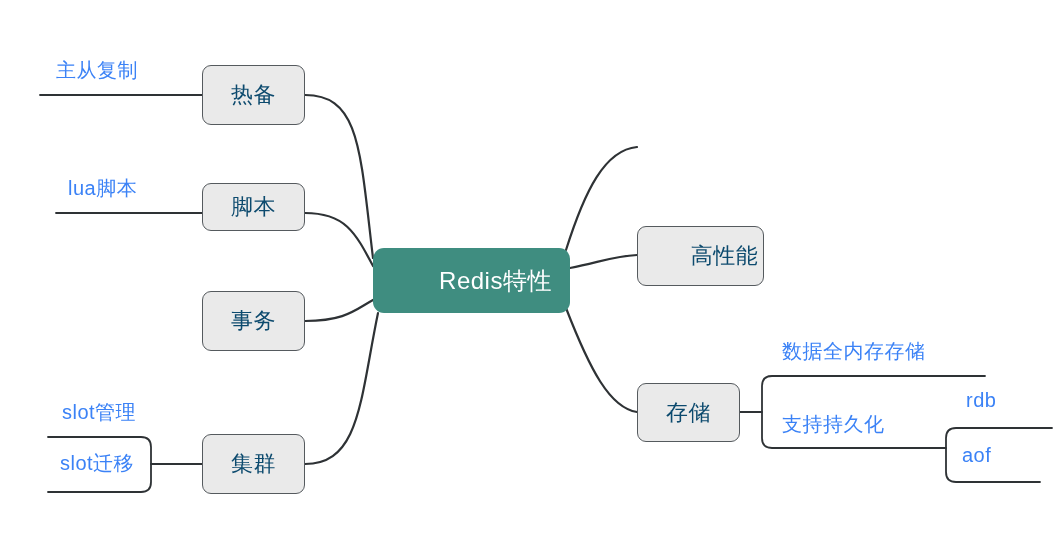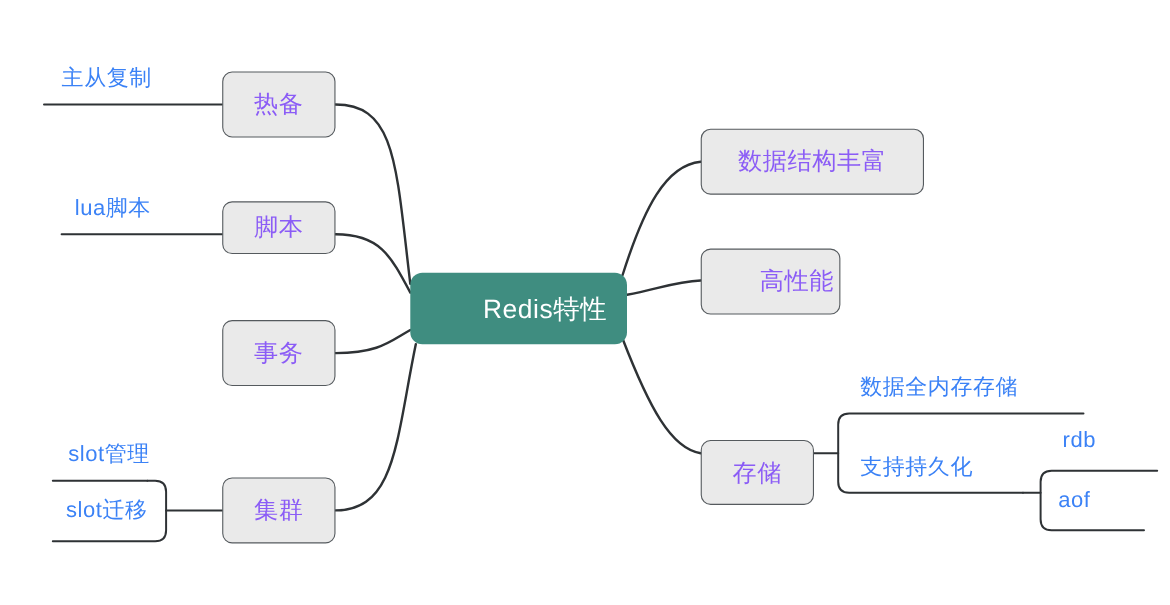--- a/index.html
+++ b/index.html
@@ -32,21 +32,21 @@
     align-items: center;
     justify-content: center;
     border-radius: 9px;
     font-size: 22px;
     letter-spacing: 0.5px;
     white-space: nowrap;
   }
   .node-box {
     background: #eaeaea;
     border: 1.6px solid #555a5e;
-    color: #8b5cf6;
+    color: #0c4a6e;
   }
   .node-root {
     background: #3f8d80;
     border: none;
     color: #ffffff;
     font-size: 24px;
     border-radius: 11px;
     padding-left: 48px;
   }
   .leaf-label {
@@ -103,25 +103,24 @@
   <div class="node node-box" style="left:202px; top:434px; width:103px; height:60px;">集群</div>
 
   <div class="leaf-label" style="left:56px; top:57px;">主从复制</div>
 
   <div class="leaf-label" style="left:68px; top:175px;">lua脚本</div>
 
   <div class="leaf-label" style="left:60px; top:450px;">slot迁移</div>
 
   <div class="leaf-label" style="left:62px; top:399px;">slot管理</div>
 
-  <div class="node node-box" style="left:637px; top:117px; width:203px; height:60px;">数据结构丰富</div>
 
   <div class="node node-box" style="left:637px; top:226px; width:127px; height:60px;padding-left:48px;">高性能</div>
 
-  <div class="node node-box" style="left:637px; top:400px; width:103px; height:59px;">存储</div>
+  <div class="node node-box" style="left:637px; top:383px; width:103px; height:59px;">存储</div>
 
   <div class="leaf-label" style="left:782px; top:338px;">数据全内存存储</div>
 
   <div class="leaf-label" style="left:782px; top:411px;text-align:center;">支持持久化</div>
 
   <div class="leaf-label" style="left:966px; top:389px;">rdb</div>
 
   <div class="leaf-label" style="left:962px; top:444px;text-align:right;">aof</div>
 
 </div>

